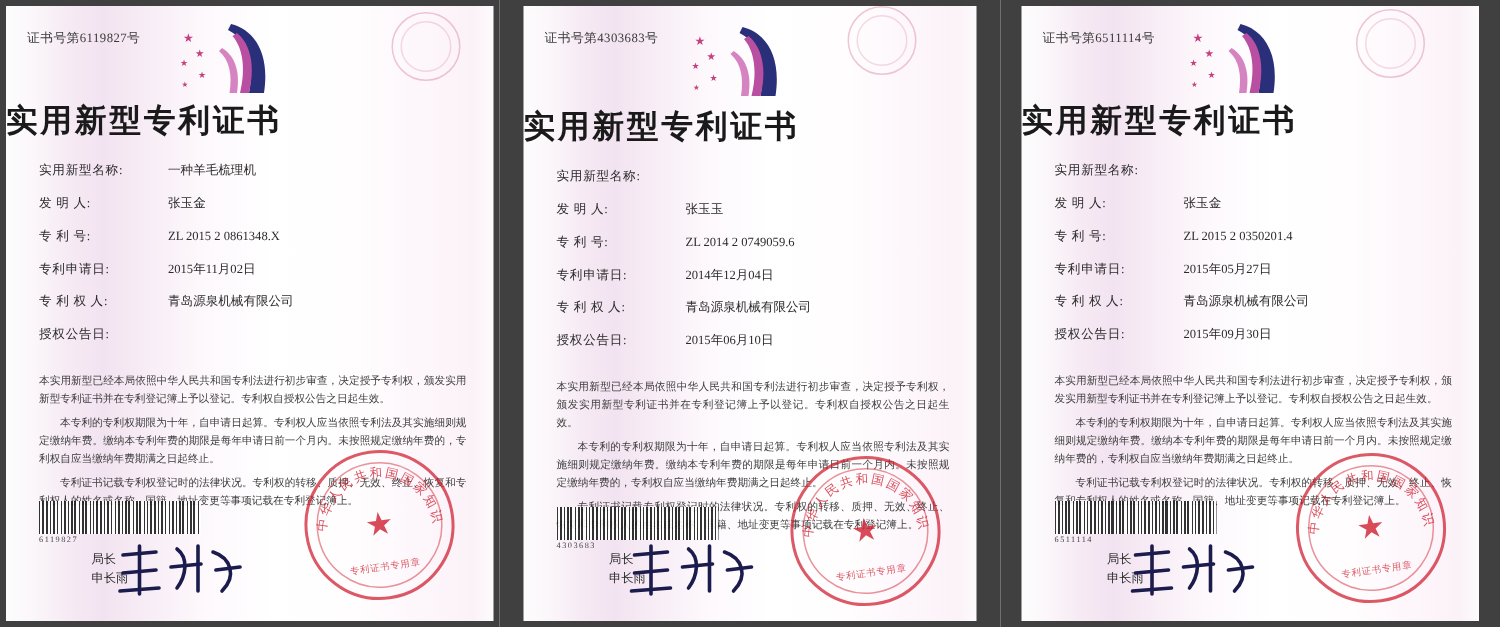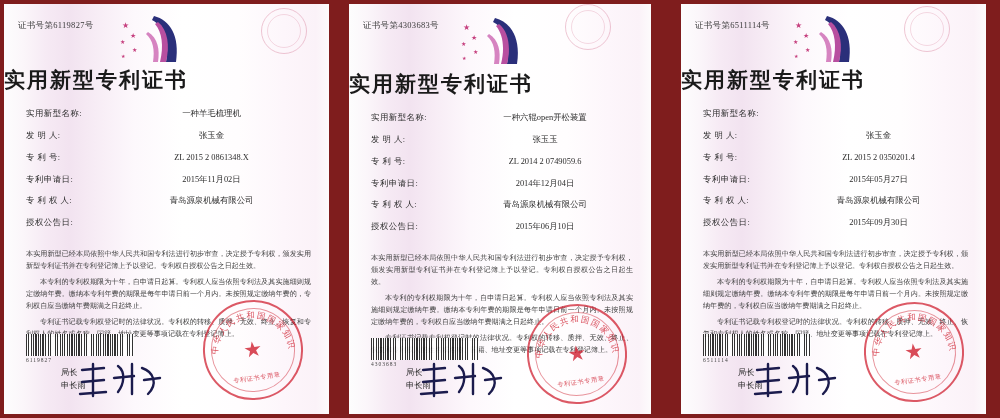--- a/index.html
+++ b/index.html
@@ -10,21 +10,21 @@
     overflow:hidden;
   }
   .sheet{
     display:flex;
     width:1000px;height:418px;
     gap:0;
   }
   .cert{
     position:relative;
     width:333px;height:418px;
-    background:#7f1d1d;
+    background:#404040;
     overflow:hidden;
     box-sizing:border-box;
   }
   .cert.c2{width:334px;}
   
   .paper{
     position:absolute;
     left:8px;top:6px;right:8px;bottom:6px;
     background:
       linear-gradient(90deg,
@@ -100,21 +100,21 @@
   .frow{
     display:flex;
     margin-bottom:10.5px;
     white-space:nowrap;
   }
   .flabel{
     width:86px;
     flex:0 0 86px;
     letter-spacing:0.5px;
   }
-  .fvalue{flex:1 1 auto;text-align:center;}
+  .fvalue{flex:1 1 auto;}
 
   .body-text{
     position:absolute;
     left:22px;right:18px;
     top:244px;
     font-size:7.1px;
     color:#3d3d3d;
     line-height:1.72;
     text-align:justify;
     text-indent:0;
@@ -320,21 +320,20 @@
           <text x="24" y="40" font-size="6" fill="#c6407f">★</text>
           <text x="13" y="46" font-size="5" fill="#c6407f">★</text>
         </svg>
       </div>
 
       <div class="title" style="top:66px;">实用新型专利证书</div>
 
       <div class="fields" style="top:108px;">
         <div class="frow">
           <span class="flabel">实用新型名称:</span>
-          <span class="fvalue">一种六辊open开松装置</span>
         </div>
         <div class="frow">
           <span class="flabel">发 明 人:</span>
           <span class="fvalue">张玉玉</span>
         </div>
         <div class="frow">
           <span class="flabel">专 利 号:</span>
           <span class="fvalue">ZL 2014 2 0749059.6</span>
         </div>
         <div class="frow">

